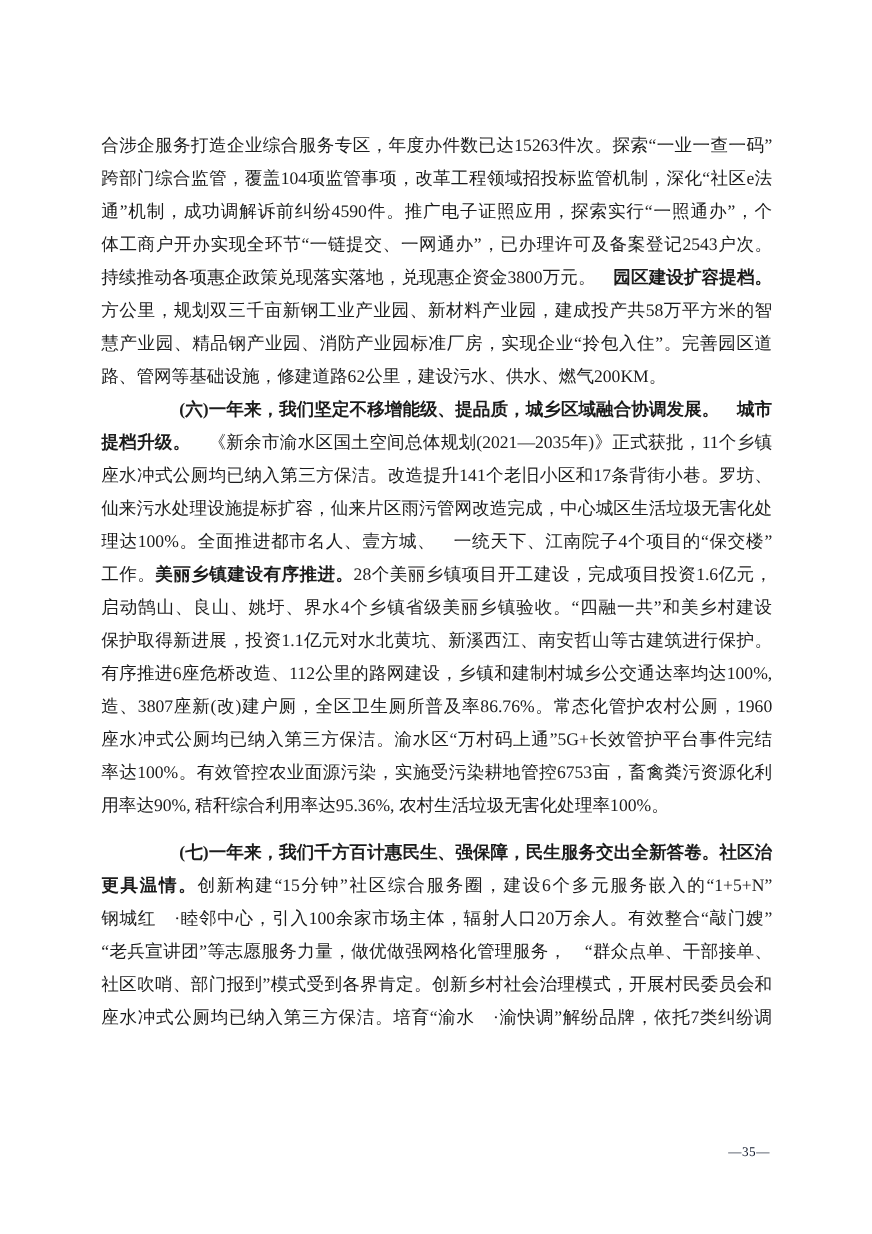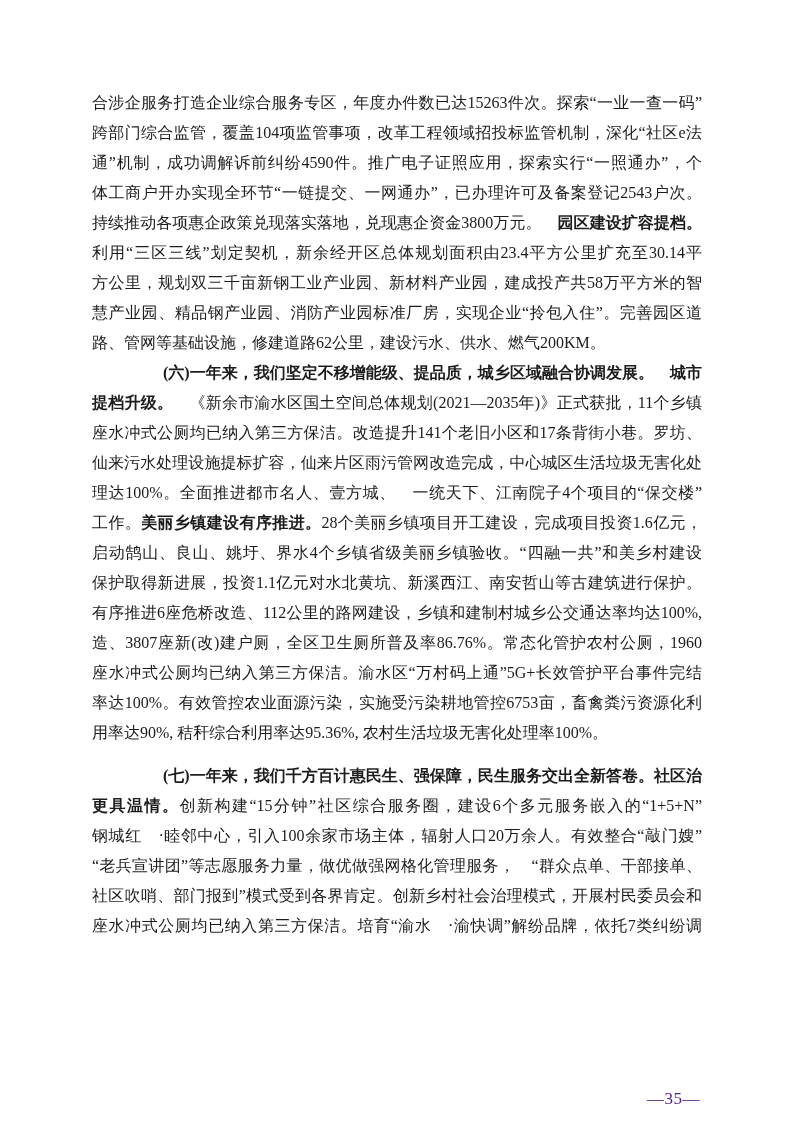--- a/index.html
+++ b/index.html
@@ -11,59 +11,58 @@
     width: 793px;
     height: 1122px;
     position: relative;
     font-family: "Liberation Serif", serif;
     color: #1c1c1c;
     overflow: hidden;
   }
   .doc-body {
     position: absolute;
     left: 92px;
-    top: 88px;
+    top: 118px;
     width: 610px;
   }
   .para { margin: 0; }
   .para.gap { margin-top: 13px; }
   .line {
     height: 30px;
     line-height: 30px;
     font-size: 16px;
     text-align: justify;
     text-align-last: justify;
     overflow: hidden;
   }
   .line.end { text-align: left; text-align-last: left; }
   .line.indent { text-indent: 35px; }
   .line span.r { font-weight: 400; }
   .line span.k { font-weight: 700; margin-left: 36px; }                                   
   .line span.h { font-weight: 700; font-family: "Liberation Sans", sans-serif; } 
   .page-number {
     position: absolute;
-    top: 1090px;
+    top: 1038px;
     right: 93px;
-    font-size: 17px;
+    font-size: 12px;
     line-height: 18px;
-    color: #4c1d95;
+    color: #0f172a;
     letter-spacing: 0.5px;
   }
 </style>
 </head>
 <body>
 
 <div class="doc-body">
     <div class="para">
       <div class="line"><span class="r">合涉企服务打造企业综合服务专区，年度办件数已达15263件次。探索“一业一查一码”</span></div>
       <div class="line"><span class="r">跨部门综合监管，覆盖104项监管事项，改革工程领域招投标监管机制，深化“社区e法</span></div>
       <div class="line"><span class="r">通”机制，成功调解诉前纠纷4590件。推广电子证照应用，探索实行“一照通办”，个</span></div>
       <div class="line"><span class="r">体工商户开办实现全环节“一链提交、一网通办”，已办理许可及备案登记2543户次。</span></div>
       <div class="line"><span class="r">持续推动各项惠企政策兑现落实落地，兑现惠企资金3800万元。　</span><span class="h">园区建设扩容提档。</span></div>
-      <div class="line"><span class="r">利用“三区三线”划定契机，新余经开区总体规划面积由23.4平方公里扩充至30.14平</span></div>
       <div class="line"><span class="r">方公里，规划双三千亩新钢工业产业园、新材料产业园，建成投产共58万平方米的智</span></div>
       <div class="line"><span class="r">慧产业园、精品钢产业园、消防产业园标准厂房，实现企业“拎包入住”。完善园区道</span></div>
       <div class="line end"><span class="r">路、管网等基础设施，修建道路62公里，建设污水、供水、燃气200KM。</span></div>
     </div>
     <div class="para">
       <div class="line indent"><span class="k">(六)一年来，我们坚定不移增能级、提品质，城乡区域融合协调发展。　</span><span class="h">城市建设</span></div>
       <div class="line"><span class="h">提档升级。</span><span class="r">　《新余市渝水区国土空间总体规划(2021—2035年)》正式获批，11个乡镇</span></div>
       <div class="line"><span class="r">座水冲式公厕均已纳入第三方保洁。改造提升141个老旧小区和17条背街小巷。罗坊、</span></div>
       <div class="line"><span class="r">仙来污水处理设施提标扩容，仙来片区雨污管网改造完成，中心城区生活垃圾无害化处</span></div>
       <div class="line"><span class="r">理达100%。全面推进都市名人、壹方城、　一统天下、江南院子4个项目的“保交楼”</span></div>

